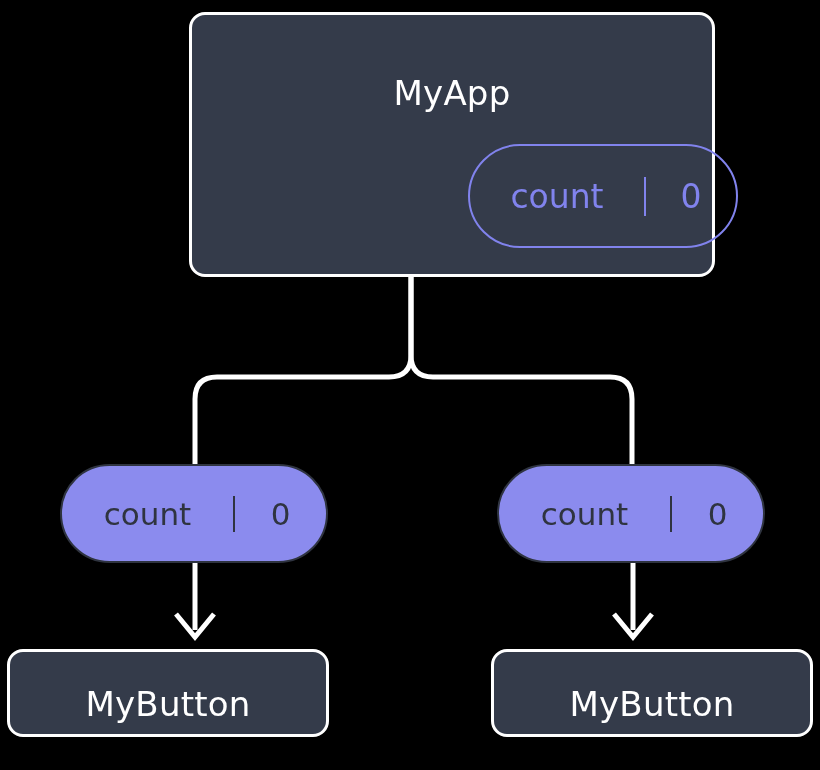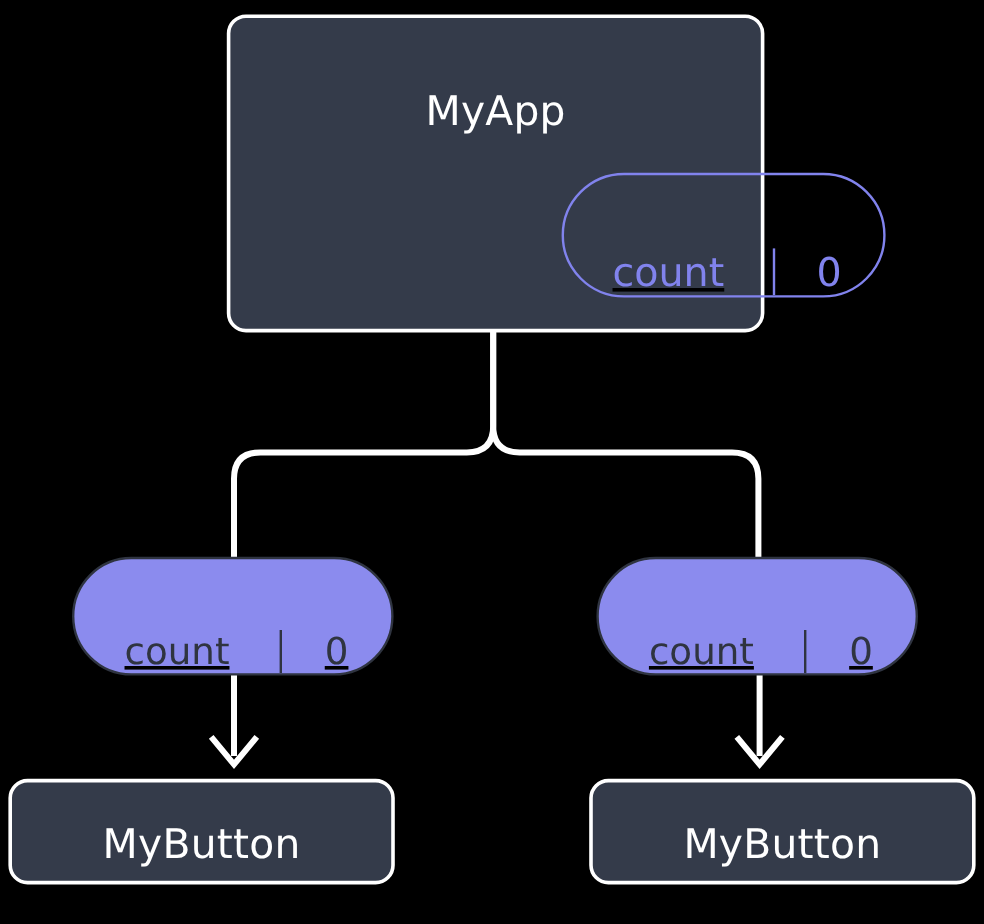--- a/index.html
+++ b/index.html
@@ -42,21 +42,21 @@
     right: 0;
     text-align: center;
     color: #ffffff;
     font-weight: 400;
     letter-spacing: 0.2px;
   }
 
   #box-myapp {
     left: 189px;
     top: 12px;
-    width: 448px;
+    width: 526px;
     height: 265px;
   }
   #box-myapp .component-title {
     top: 58px;
     font-size: 34px;
   }
 
   .box-mybutton {
     width: 322px;
     height: 88px;
@@ -72,24 +72,23 @@
   .box-mybutton .component-title {
     top: 32px;
     font-size: 34px;
   }
 
   
   .state-pill {
     position: absolute;
     box-sizing: border-box;
     display: flex;
-    align-items: flex-end;
+    align-items: center;
     border-radius: 999px;
     overflow: hidden;
-    text-decoration: underline;
   }
   .pill-key,
   .pill-value {
     display: flex;
     align-items: center;
     justify-content: center;
     box-sizing: border-box;
     white-space: nowrap;
   }
 

